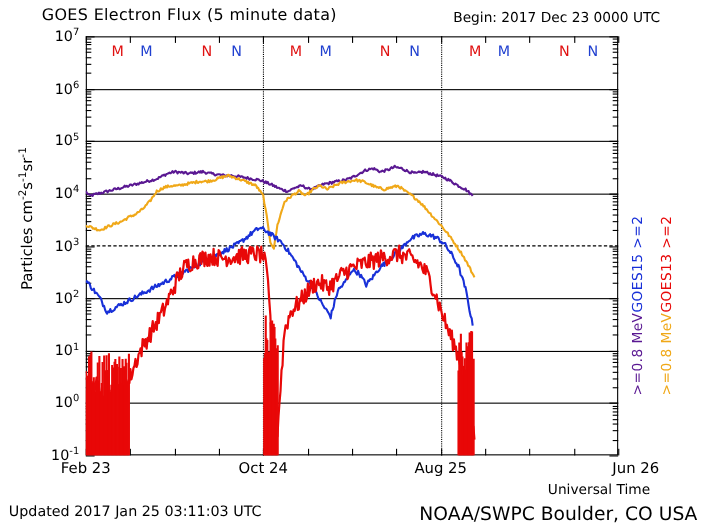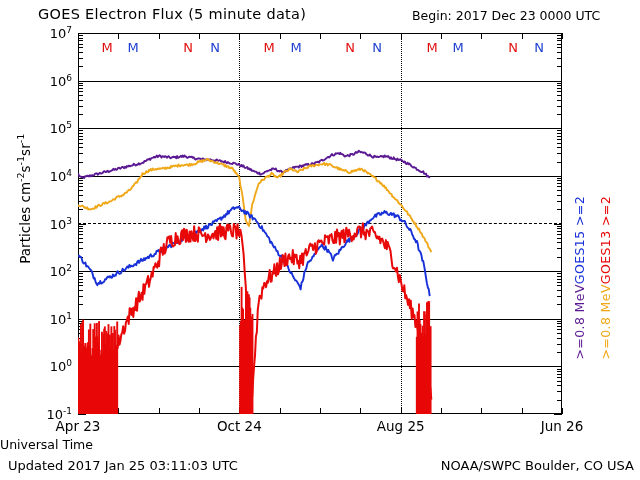--- a/index.html
+++ b/index.html
@@ -14,29 +14,29 @@
   .vdot{position:absolute;top:0;height:100%;width:0;border-left:1.5px dotted #000;}
   .ytick-major{position:absolute;left:0;width:8px;height:1px;background:#000;}
   .ytick-majorR{position:absolute;right:0;width:8px;height:1px;background:#000;}
   .ytick-minor{position:absolute;left:0;width:5px;height:1px;background:#000;}
   .ytick-minorR{position:absolute;right:0;width:5px;height:1px;background:#000;}
   .xtick{position:absolute;bottom:0;width:1px;height:6px;background:#000;}
   .xtickT{position:absolute;top:0;width:1px;height:6px;background:#000;}
   .ylab{position:absolute;font-size:13px;text-align:right;white-space:nowrap;transform:translateY(-50%);}
   .ylab sup{font-size:9px;vertical-align:super;}
   .xlab{position:absolute;top:418px;font-size:13.5px;text-align:center;width:80px;}
-  #xaxis-title{left:0;top:437px;width:591px;text-align:left;font-size:12.5px;}
+  #xaxis-title{left:0;top:437px;width:591px;text-align:right;font-size:12.5px;}
   #ytitle{left:-76px;top:190px;width:200px;text-align:center;font-size:13.5px;
           transform:rotate(-90deg);transform-origin:center center;white-space:nowrap;}
   #ytitle sup{font-size:9.5px;vertical-align:super;}
   .flag{position:absolute;top:40px;font-size:13px;font-weight:400;transform:translateX(-50%);}
   .legcol{position:absolute;font-size:12.5px;white-space:nowrap;
           writing-mode:vertical-rl;transform:rotate(180deg);letter-spacing:.4px;}
   #footL{left:8px;top:458px;font-size:13px;}
-  #footR{right:6px;top:458px;font-size:13px;}
+  #footR{right:6px;top:458px;font-size:17px;}
   svg{display:block;}
 </style>
 </head>
 <body>
 
 <div class="abs" id="title">GOES Electron Flux (5 minute data)</div>
 <div class="abs" id="begin">Begin: 2017 Dec 23 0000 UTC</div>
 
 <div class="abs" id="plotwrap">
   <div id="plotframe" style="position:absolute;inset:0;border:1.3px solid #000;box-sizing:border-box;"></div>
@@ -334,24 +334,24 @@
     <div class="ylab abs" style="left: 20px; width: 52px; top: 128.25px;">10<sup>5</sup></div>
     <div class="ylab abs" style="left: 20px; width: 52px; top: 175.875px;">10<sup>4</sup></div>
     <div class="ylab abs" style="left: 20px; width: 52px; top: 223.5px;">10<sup>3</sup></div>
     <div class="ylab abs" style="left: 20px; width: 52px; top: 271.125px;">10<sup>2</sup></div>
     <div class="ylab abs" style="left: 20px; width: 52px; top: 318.75px;">10<sup>1</sup></div>
     <div class="ylab abs" style="left: 20px; width: 52px; top: 366.375px;">10<sup>0</sup></div>
     <div class="ylab abs" style="left: 20px; width: 52px; top: 414px;">10<sup>-1</sup></div>
   </div>
 
 <div id="xlabels">
-    <div class="xlab abs" style="left: 38px;">Apr 23</div>
+    <div class="xlab abs" style="left: 38px;">Feb 23</div>
     <div class="xlab abs" style="left: 199.333px;">Oct 24</div>
     <div class="xlab abs" style="left: 360.667px;">Aug 25</div>
-    <div class="xlab abs" style="left: 522px;">Jun 26</div>
+    <div class="xlab abs" style="left: 538px;">Jun 26</div>
   </div>
 
 <div class="abs" id="xaxis-title">Universal Time</div>
 <div class="abs" id="ytitle"><span>Particles cm</span><sup>-2</sup><span>s</span><sup>-1</sup><span>sr</span><sup>-1</sup></div>
 
 <div id="flags">
     <div class="flag abs" style="left: 107px; color: rgb(224, 16, 16);">M</div>
     <div class="flag abs" style="left: 133px; color: rgb(32, 64, 208);">M</div>
     <div class="flag abs" style="left: 188px; color: rgb(224, 16, 16);">N</div>
     <div class="flag abs" style="left: 215px; color: rgb(32, 64, 208);">N</div>

